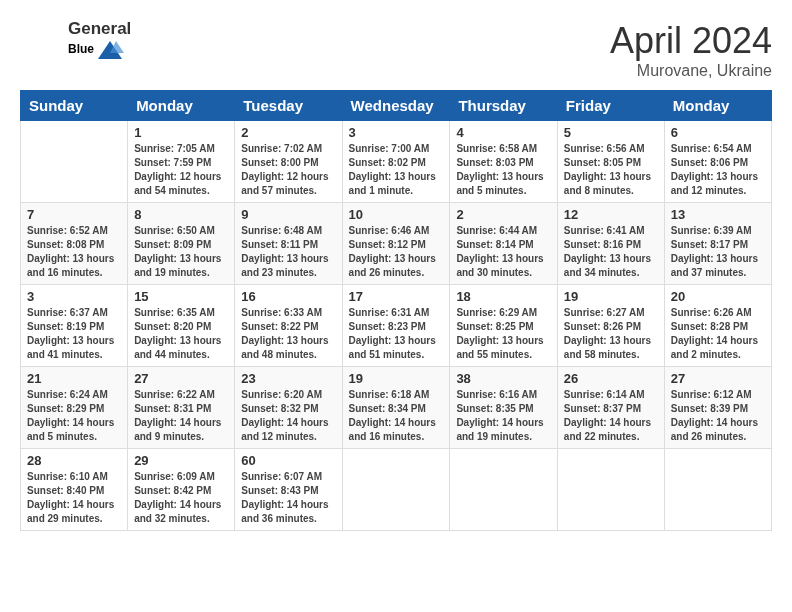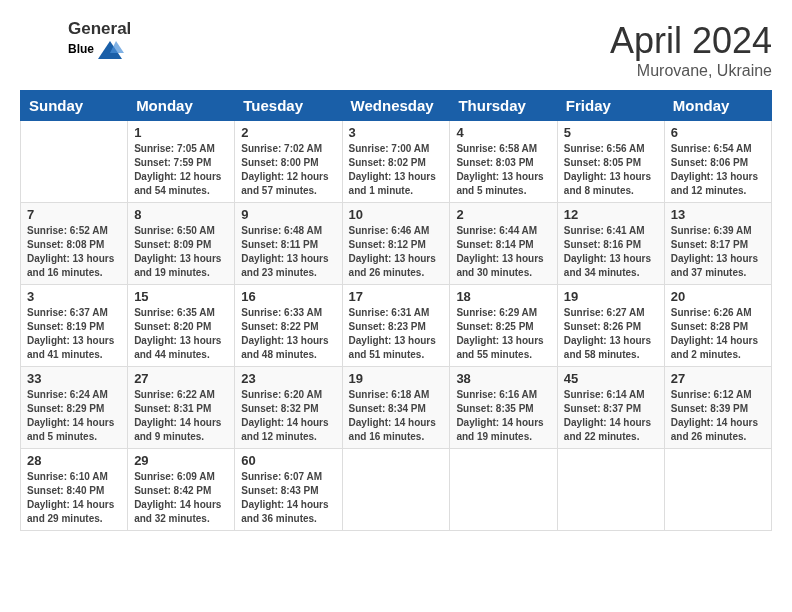--- a/index.html
+++ b/index.html
@@ -233,21 +233,21 @@
       </td>
         <td>
         <span class="day-number">20</span>
         <div class="day-info">
           Sunrise: 6:26 AM<br>Sunset: 8:28 PM<br>Daylight: 14 hours and 2 minutes.
         </div>
       </td>
       </tr>
       <tr>
         <td>
-        <span class="day-number">33</span>
+        <span class="day-number">21</span>
         <div class="day-info">
           Sunrise: 6:24 AM<br>Sunset: 8:29 PM<br>Daylight: 14 hours and 5 minutes.
         </div>
       </td>
         <td>
         <span class="day-number">27</span>
         <div class="day-info">
           Sunrise: 6:22 AM<br>Sunset: 8:31 PM<br>Daylight: 14 hours and 9 minutes.
         </div>
       </td>
@@ -263,21 +263,21 @@
           Sunrise: 6:18 AM<br>Sunset: 8:34 PM<br>Daylight: 14 hours and 16 minutes.
         </div>
       </td>
         <td>
         <span class="day-number">38</span>
         <div class="day-info">
           Sunrise: 6:16 AM<br>Sunset: 8:35 PM<br>Daylight: 14 hours and 19 minutes.
         </div>
       </td>
         <td>
-        <span class="day-number">45</span>
+        <span class="day-number">26</span>
         <div class="day-info">
           Sunrise: 6:14 AM<br>Sunset: 8:37 PM<br>Daylight: 14 hours and 22 minutes.
         </div>
       </td>
         <td>
         <span class="day-number">27</span>
         <div class="day-info">
           Sunrise: 6:12 AM<br>Sunset: 8:39 PM<br>Daylight: 14 hours and 26 minutes.
         </div>
       </td>

